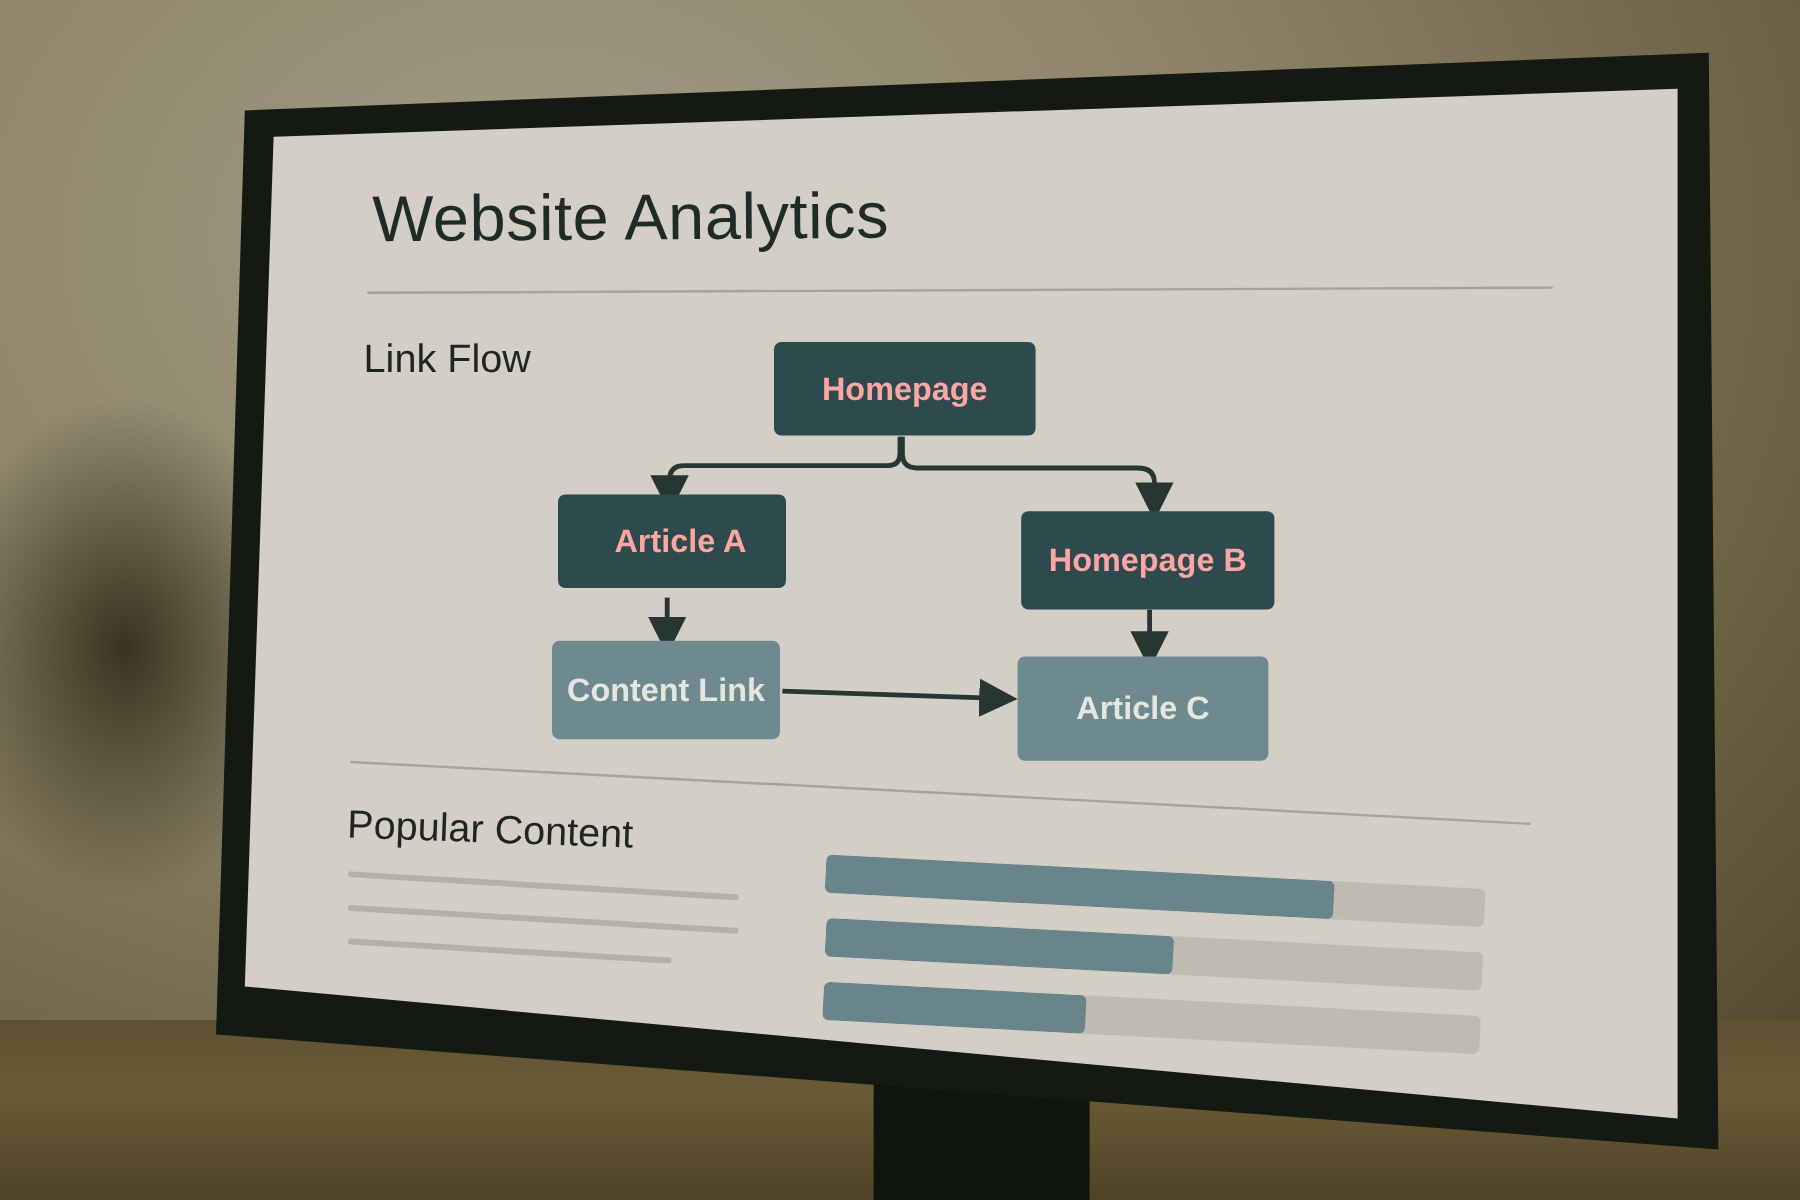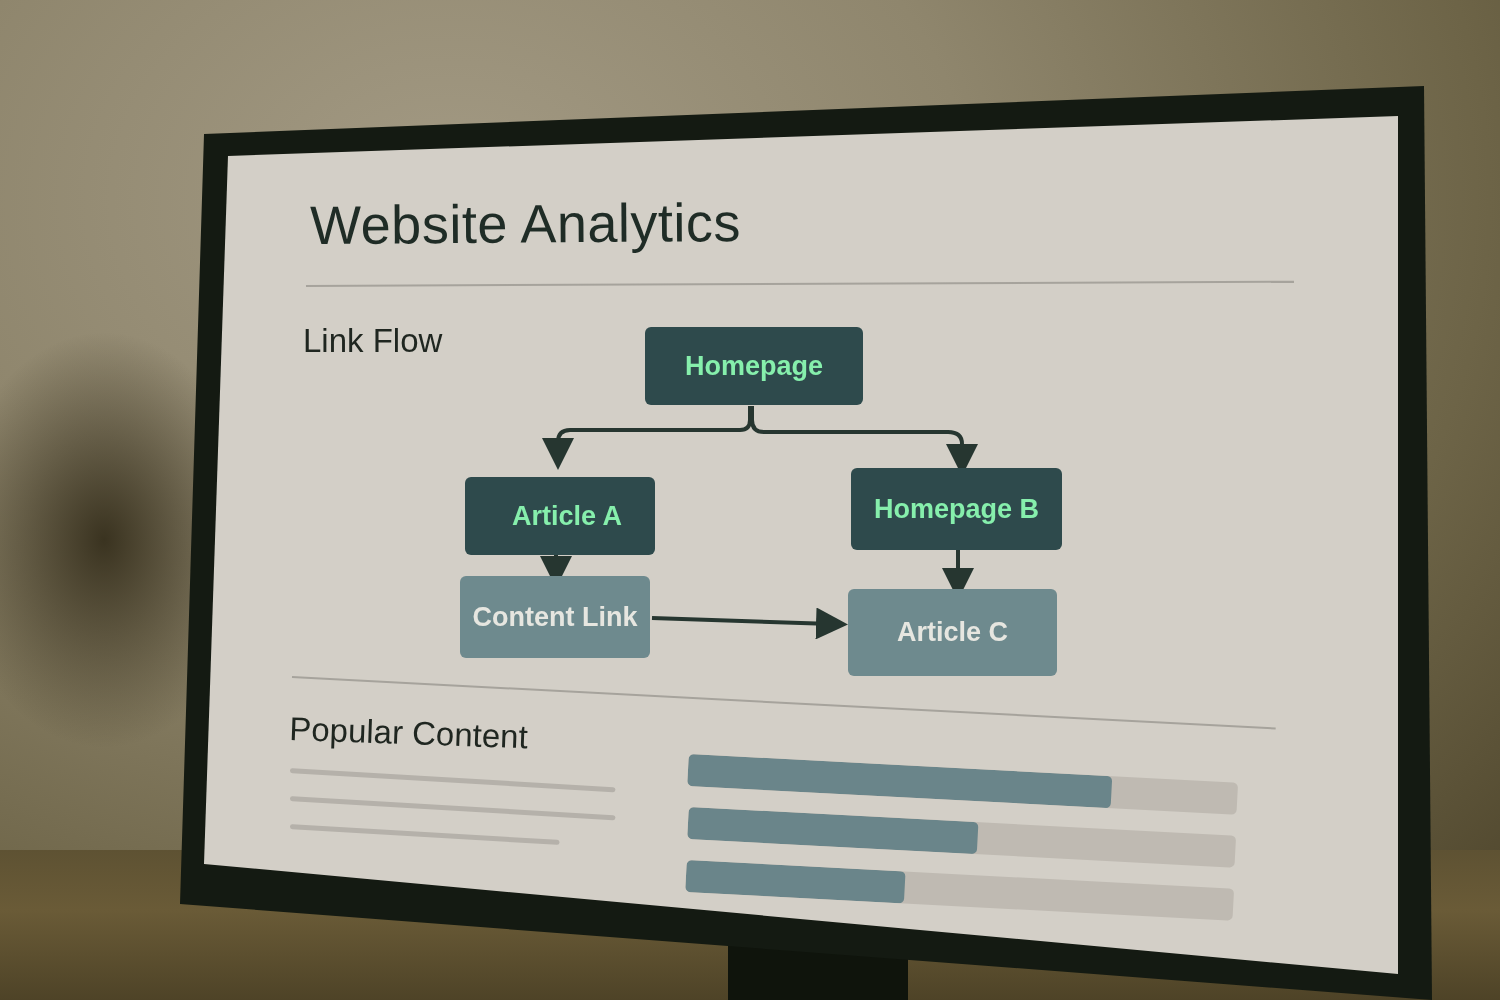--- a/index.html
+++ b/index.html
@@ -14,42 +14,42 @@
     }
     .desk {
       position: absolute; left: 0; top: 850px; width: 1500px; height: 150px;
       background: linear-gradient(180deg, #5e5233 0%, #6a5b37 40%, #4e4327 100%);
     }
     .stand {
       position: absolute; left: 728px; top: 880px; width: 180px; height: 120px;
       background: #0f140c;
     }
     .monitor {
-      position: absolute; left: 0; top: 0; width: 1500px; height: 788px; margin-top: 42px;
+      position: absolute; left: 0; top: 0; width: 1500px; height: 788px;
     }
     .bezel {
       position: absolute; left: 0; top: 0; width: 1500px; height: 1000px;
     }
     .screen-content {
       position: absolute; left: 0; top: 0; width: 1500px; height: 1000px;
     }
     .title {
       position: absolute; left: 310px; top: 152px;
       font-size: 54px; font-weight: 400; color: #1f2c26; letter-spacing: 0.5px;
       transform: rotate(-0.4deg); transform-origin: left top;
     }
     .hr {
       position: absolute; height: 2px; background: #a6a39c; transform-origin: left center;
     }
     .section-title {
       position: absolute; font-size: 33px; color: #1f2620; transform-origin: left top;
     }
     .node {
       position: absolute; border-radius: 6px; display: flex; align-items: center; justify-content: center;
-      color: #86efac; font-weight: 700; font-size: 27px; box-sizing: border-box;
+      color: #fca5a5; font-weight: 700; font-size: 27px; box-sizing: border-box;
     }
     .node.dark { background: #2e4a4c; }
     .node.light { background: #6e8a8e; color: #e6e6e0; }
     .flow-svg { position: absolute; left: 0; top: 0; }
     .text-line {
       position: absolute; height: 5px; background: #b5b1aa; border-radius: 3px; transform-origin: left center;
     }
     .bar-track {
       position: absolute; height: 32px; background: #bfbab2; border-radius: 5px; transform-origin: left center; overflow: hidden;
     }
@@ -86,21 +86,21 @@
       <path d="M750,364 L750,378 Q750,388 740,388 L570,388 Q558,388 558,400 L558,412" stroke="#263630" stroke-width="4" fill="none" marker-end="url(#arr)"></path>
       <path d="M752,364 L752,378 Q752,390 764,390 L948,390 Q962,390 962,402 L962,418" stroke="#263630" stroke-width="4" fill="none" marker-end="url(#arr)"></path>
       <path d="M556,498 L556,530" stroke="#263630" stroke-width="4" fill="none" marker-end="url(#arr)"></path>
       <path d="M958,508 L958,542" stroke="#263630" stroke-width="4" fill="none" marker-end="url(#arr)"></path>
       <path d="M652,576 L832,582" stroke="#263630" stroke-width="4" fill="none" marker-end="url(#arr)"></path>
     </svg>
 
     <div class="node dark" style="left:645px; top:285px; width:218px; height:78px;">
       <span>Homepage</span>
     </div>
-    <div class="node dark" style="left:465px; top:435px; width:190px; height:78px;padding-left:14px;">
+    <div class="node dark" style="left:465px; top:412px; width:190px; height:78px;padding-left:14px;">
       <span>Article A</span>
     </div>
     <div class="node dark" style="left:851px; top:426px; width:211px; height:82px;">
       <span>Homepage B</span>
     </div>
     <div class="node light" style="left:460px; top:534px; width:190px; height:82px;">
       <span>Content Link</span>
     </div>
     <div class="node light" style="left:848px; top:547px; width:209px; height:87px;">
       <span>Article C</span>

